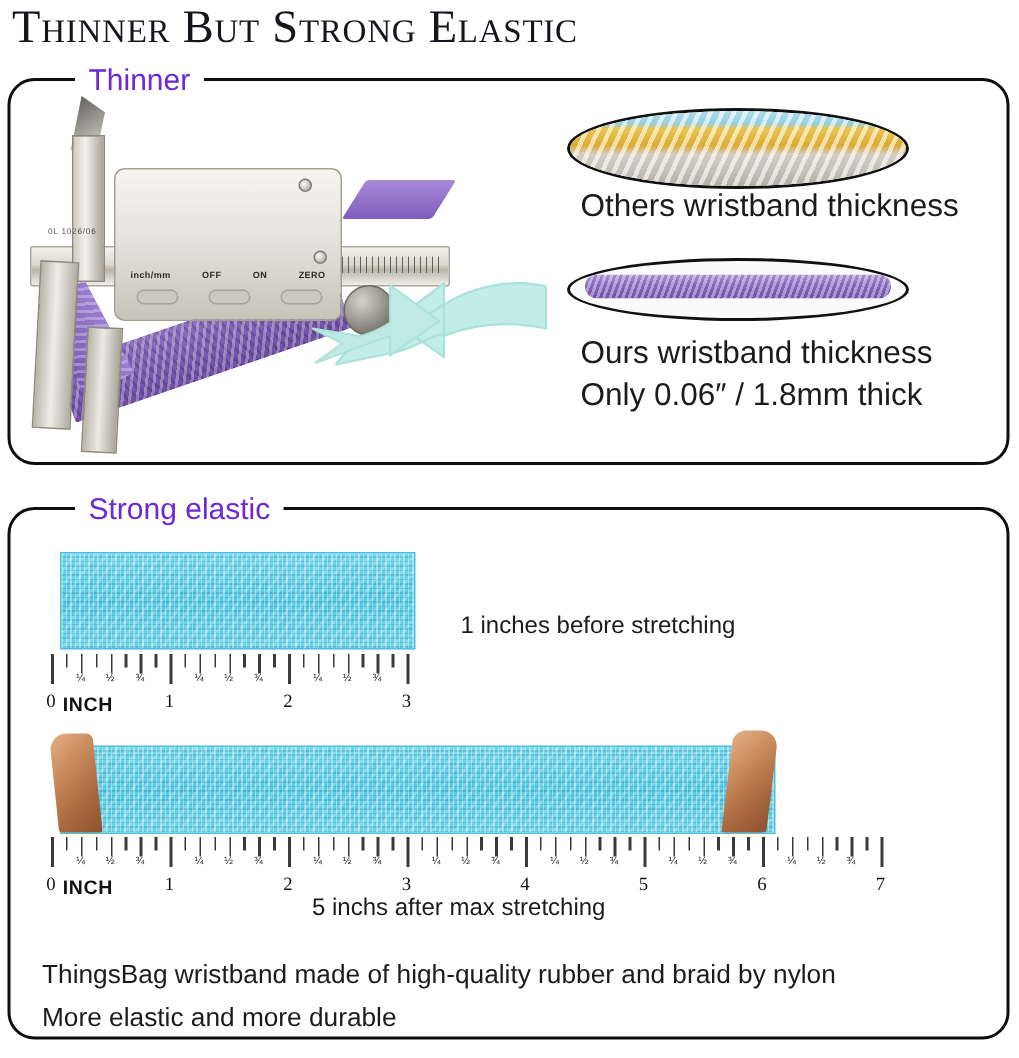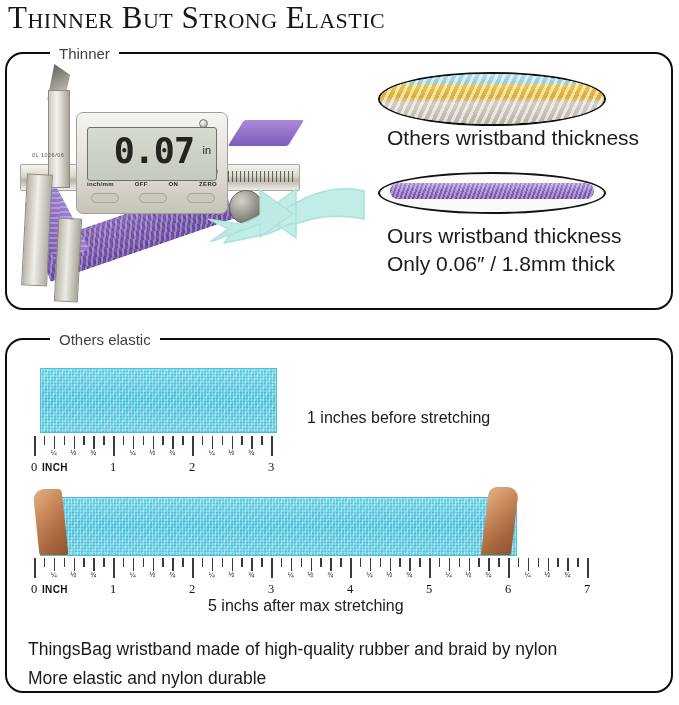--- a/index.html
+++ b/index.html
@@ -19,21 +19,21 @@
   .panel{
     position:absolute;border:2.5px solid #0e0e0e;border-radius:18px;
     box-sizing:border-box;background:transparent;
   }
   #panel-thinner{left:5px;top:52px;width:668px;height:258px;}
   #panel-strong{left:5px;top:338px;width:668px;height:355px;}
 
   
   .legend{
     position:absolute;background:#ffffff;padding:0 9px;
-    font-size:15px;color:#404040;line-height:20px;white-space:nowrap;
+    font-size:20px;color:#6d28d9;line-height:20px;white-space:nowrap;
   }
   #legend-thinner{left:50px;top:44px;}
   #legend-strong{left:50px;top:330px;}
 
   
   .caliper-wrap{position:absolute;left:14px;top:68px;width:275px;height:225px;}
 
   .band-purple{
     position:absolute;left:30px;top:175px;width:195px;height:40px;
     background:
@@ -168,21 +168,21 @@
   #ruler-long{left:34px;top:558px;width:580px;}
 
   .tick{position:absolute;top:0;width:1.6px;background:#3a3a3a;}
   .tick.major{height:20px;width:2px;}
   .tick.half{height:13px;}
   .tick.quarter{height:13px;}
   .tick.eighth{height:9px;}
   .num{position:absolute;top:24px;font-size:12.5px;color:#111;
        transform:translateX(-50%);font-family:"Liberation Serif","DejaVu Serif",serif;}
   .frac{position:absolute;top:13px;font-size:7px;color:#222;transform:translateX(-50%);}
-  .inchlbl{position:absolute;top:26px;font-size:10px;font-weight:bold;color:#111;letter-spacing:.4px;}
+  .inchlbl{position:absolute;top:26px;font-size:13px;font-weight:bold;color:#111;letter-spacing:.4px;}
 
   .finger{
     position:absolute;
     background:linear-gradient(135deg,#e4b187 0%,#c98a5c 35%,#a9673d 70%,#8d5330 100%);
   }
   #finger-left{left:36px;top:489px;width:29px;height:66px;
     border-radius:12px 4px 2px 2px;transform:skewX(6deg);}
   #finger-right{left:485px;top:487px;width:30px;height:68px;
     border-radius:8px 12px 2px 2px;transform:skewX(-7deg);}
 
@@ -209,24 +209,20 @@
   <div class="band-purple"></div>
   <div class="band-purple2"></div>
   <div class="jaw-move"></div>
   <div class="jaw-move2"></div>
   <div class="caliper-mark">0L 1026/06</div>
   <div class="thumbwheel"></div>
 
   <div class="lcd-body">
     <div class="screw" style="left:122px;top:6px"></div>
     <div class="screw" style="left:132px;top:54px"></div>
-    <div class="lcd-screen">
-      <div class="lcd-value">0.07</div>
-      <div class="lcd-unit">in</div>
-    </div>
     <div class="lcd-btnrow">
       <span>inch/mm</span>
       <span>OFF</span>
       <span>ON</span>
       <span>ZERO</span>
     </div>
     <div class="lcd-keys">
       <div class="lcd-key"></div>
       <div class="lcd-key"></div>
       <div class="lcd-key"></div>
@@ -245,21 +241,21 @@
 </div>
 <div class="cap-text" id="cap-others">Others wristband thickness</div>
 
 <div class="ellipse" id="ellipse-ours">
   <div class="braid-ours"></div>
 </div>
 <div class="cap-text" id="cap-ours">Ours wristband thickness</div>
 <div class="cap-text" id="cap-ours2">Only 0.06″ / 1.8mm thick</div>
 
 <div class="panel" id="panel-strong"></div>
-<div class="legend" id="legend-strong">Others elastic</div>
+<div class="legend" id="legend-strong">Strong elastic</div>
 
 <div class="band-blue" id="band-short"></div>
 <div class="ruler" id="ruler-short">
     <div class="tick major" style="left: 0px;"></div>
     <div class="num" style="left: 0px;">0</div>
     <div class="tick eighth" style="left: 9.875px;"></div>
     <div class="tick quarter" style="left: 19.75px;"></div>
     <div class="frac" style="left: 19.75px;">¼</div>
     <div class="tick eighth" style="left: 29.625px;"></div>
     <div class="tick half" style="left: 39.5px;"></div>
@@ -386,13 +382,13 @@
     <div class="tick quarter" style="left: 533.25px;"></div>
     <div class="frac" style="left: 533.25px;">¾</div>
     <div class="tick eighth" style="left: 543.125px;"></div>
     <div class="tick major" style="left: 553px;"></div>
     <div class="num" style="left: 553px;">7</div>
     <div class="inchlbl" style="left: 7.9px;">INCH</div>
   </div>
 <div class="note" id="note-after">5 inchs after max stretching</div>
 
 <div class="note" id="note-line1">ThingsBag wristband made of high-quality rubber and braid by nylon</div>
-<div class="note" id="note-line2">More elastic and nylon durable</div>
+<div class="note" id="note-line2">More elastic and more durable</div>
 
 </body></html>

